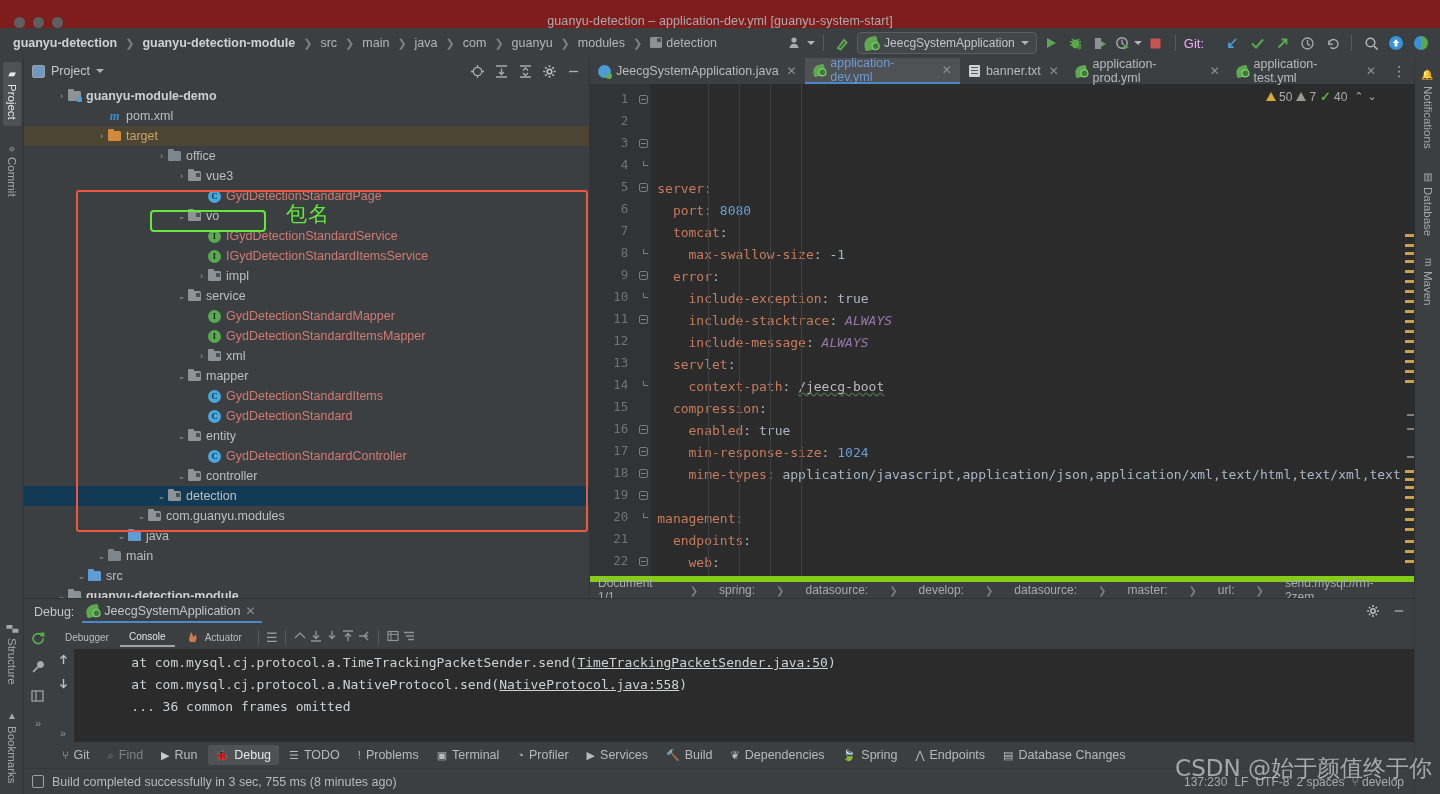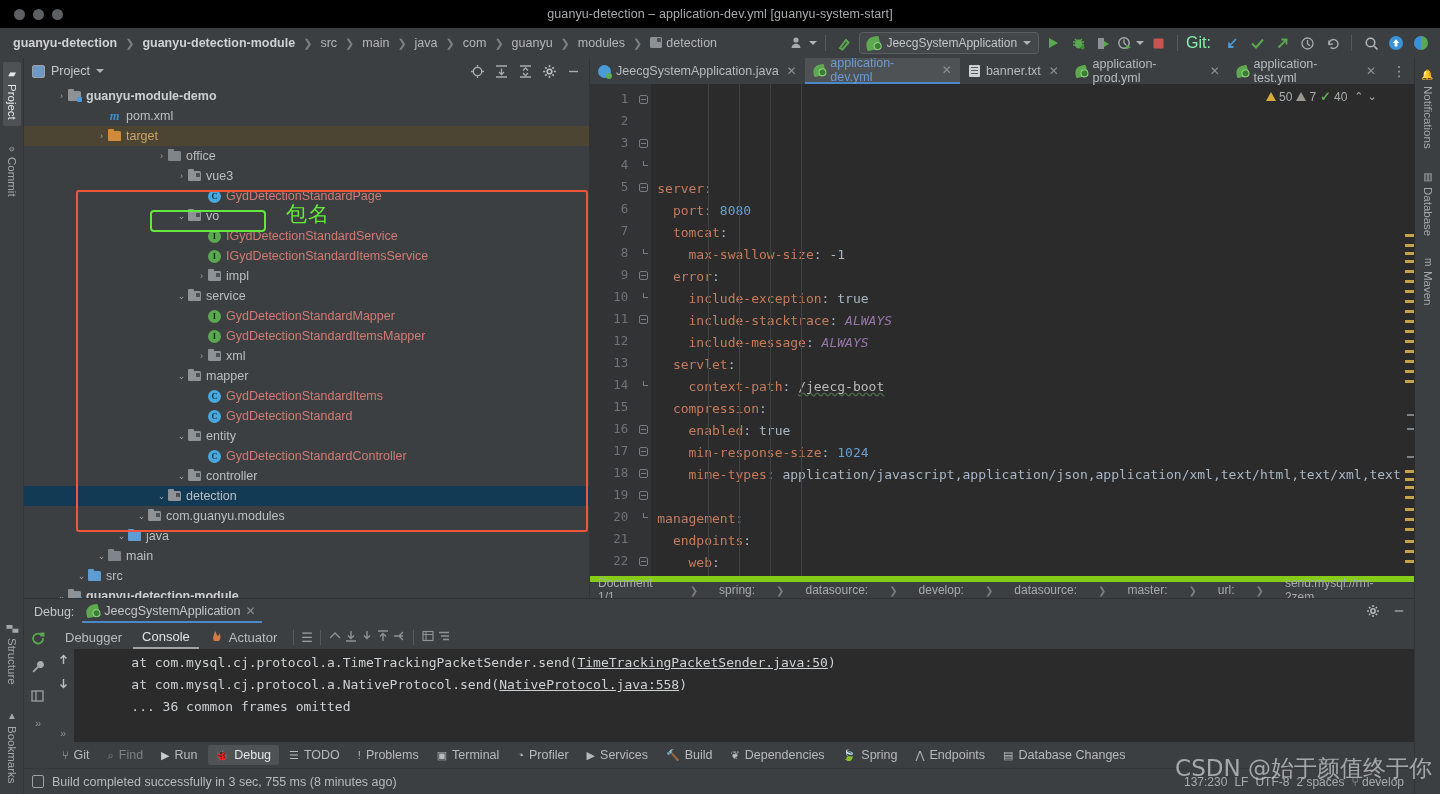--- a/index.html
+++ b/index.html
@@ -8,21 +8,21 @@
     background: #3c3f41;
     font-family: "Liberation Sans", sans-serif;
     font-size: 12.5px;
     color: #bbbbbb;
     overflow: hidden;
   }
   #app { position: relative; width:1440px; height:794px; display:flex; flex-direction:column; }
 
   
   .titlebar {
-    height: 28px; background:#000000; display:flex; align-items:center;
+    height: 28px; background:#7f1d1d; display:flex; align-items:flex-end;
     position:relative; flex:0 0 28px;
   }
   .traffic { display:flex; gap:8px; padding-left:14px; align-items:center; }
   .dot { width:11px; height:11px; border-radius:50%; background:#5c6063; }
   .title-text {
     position:absolute; left:0; right:0; text-align:center;
     font-size:12.5px; color:#a9acae; letter-spacing:.1px;
   }
 
   
@@ -45,21 +45,21 @@
     display:flex; align-items:center; justify-content:center;
     height:22px; min-width:22px; border-radius:3px; cursor:default;
   }
   .tb-sep { width:1px; height:16px; background:#565a5c; margin:0 5px; }
   .runcfg {
     display:flex; align-items:center; gap:6px; height:22px;
     border:1px solid #5a5e61; border-radius:4px; padding:0 7px 0 6px;
     background:#43474a; font-size:12px; color:#c3c6c8;
   }
   .caret { width:0;height:0;border-left:4px solid transparent;border-right:4px solid transparent;border-top:4px solid #b0b4b6; }
-  .git-label { font-size:16px; color:#86efac; margin-right:7px; }
+  .git-label { font-size:13px; color:#f0abfc; margin-right:14px; }
 
   
   .body { flex:1; display:flex; min-height:0; }
 
   
   .rail-left {
     width:24px; background:#3c3f41; border-right:1px solid #323437;
     display:flex; flex-direction:column; justify-content:space-between;
     align-items:center; padding:4px 0; flex:0 0 24px;
   }
@@ -223,21 +223,21 @@
   .dbg-tab {
     display:flex; align-items:center; gap:5px; font-size:12.5px; color:#c4c7c9;
     border-bottom:2px solid #4a88c7; padding:3px 6px 3px 4px;
   }
   .dbg-head-right { margin-left:auto; display:flex; align-items:center; gap:12px; color:#a8acae; }
 
   .debug-body { flex:1; display:flex; min-height:0; }
   .dbg-rail { width:28px; flex:0 0 28px; display:flex; flex-direction:column; align-items:center; gap:10px; padding:5px 0; background:#3c3f41; }
   .dbg-main { flex:1; display:flex; flex-direction:column; min-width:0; }
   .dbg-tabs { height:24px; flex:0 0 24px; display:flex; align-items:center; gap:2px; padding-left:4px; }
-  .dt { font-size:13px; color:#b9bcbe; padding:3px 9px; }
+  .dt { font-size:10px; color:#b9bcbe; padding:3px 9px; }
   .dt.active { border-bottom:2px solid #9fa3a6; color:#dfe2e4; }
   .dt-ico { display:flex; align-items:center; gap:5px; }
   .dtb-sep { width:1px;height:15px;background:#565a5c;margin:0 5px; }
   .dbg-icn { color:#9ba0a3; font-size:13px; }
 
   .console {
     flex:1; background:#2b2b2b; display:flex; min-height:0;
   }
   .con-rail { width:22px; flex:0 0 22px; background:#3c3f41; display:flex; flex-direction:column; align-items:center; gap:8px; padding-top:4px; color:#a8acae; }
   .con-text {

